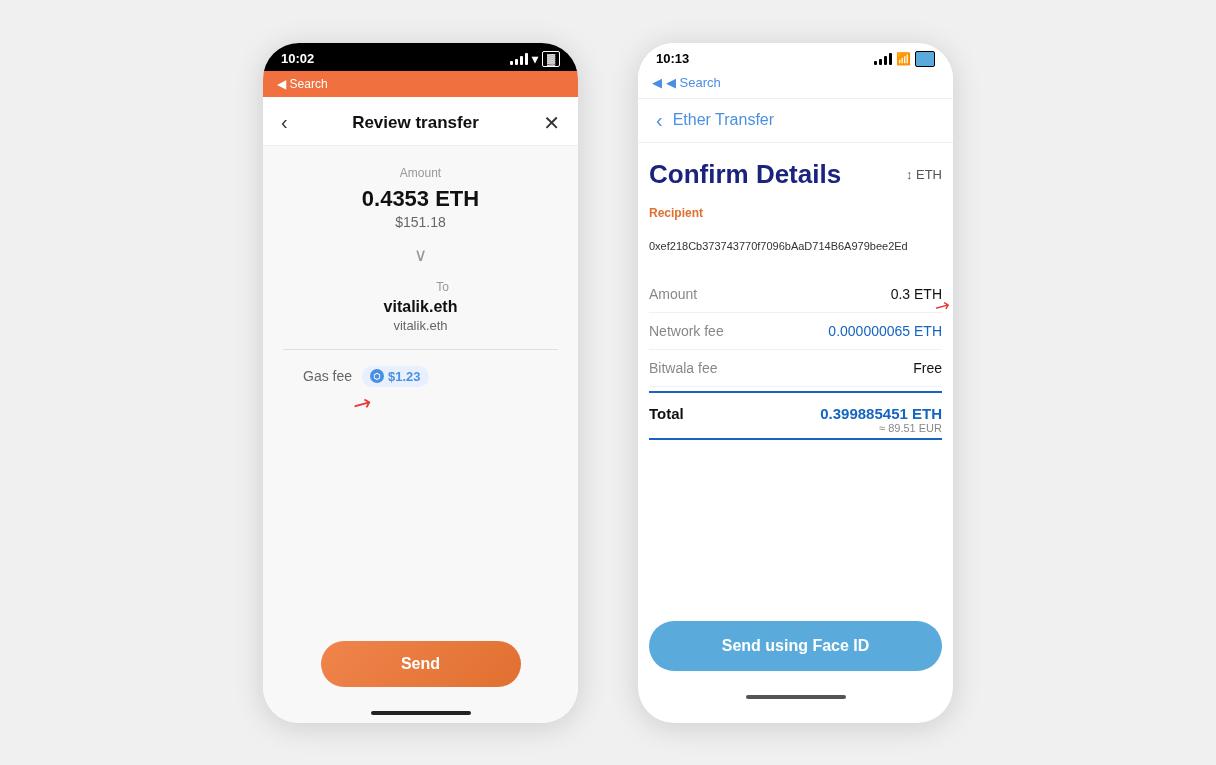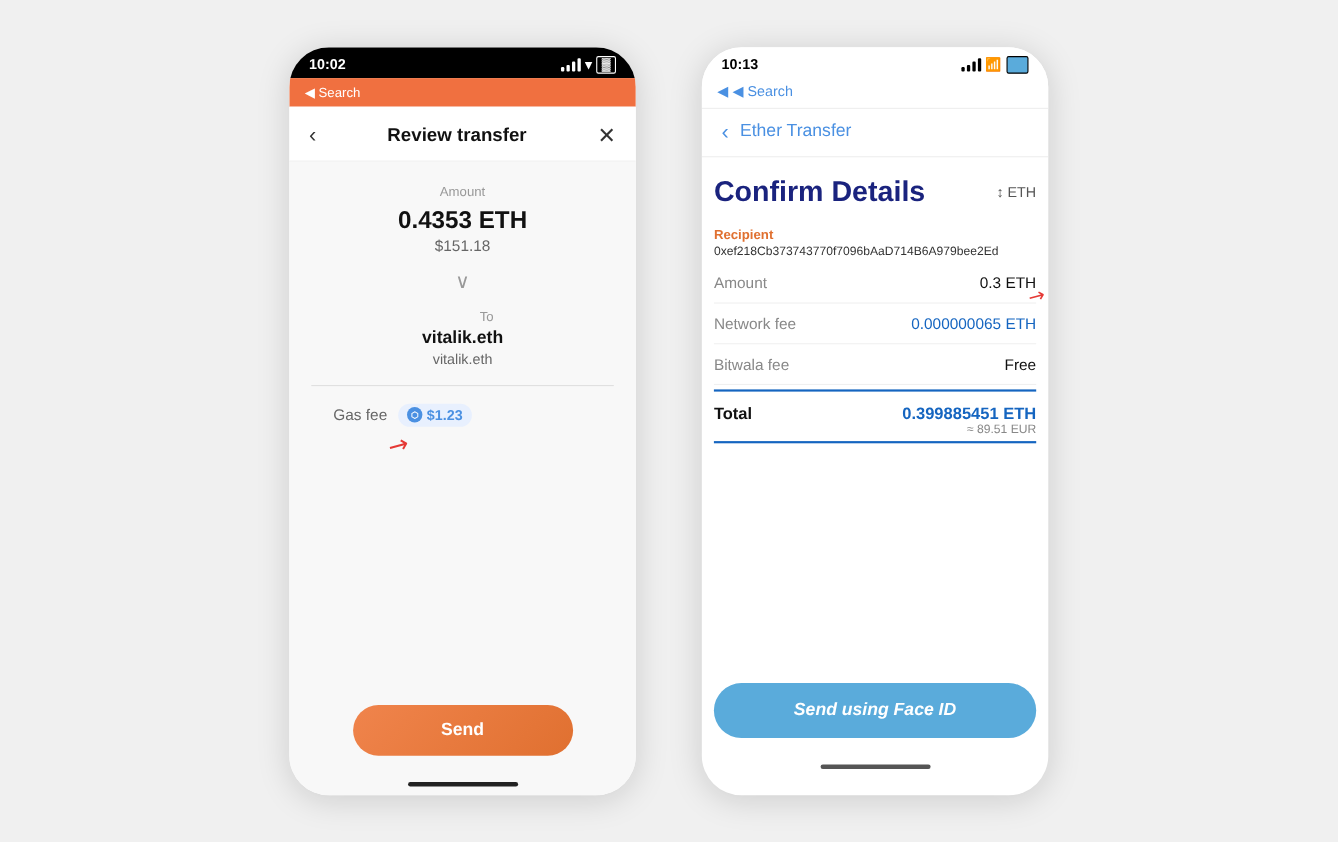--- a/index.html
+++ b/index.html
@@ -236,27 +236,27 @@
       align-items: center;
       gap: 4px;
       color: #555;
       font-size: 13px;
     }
 
     .recipient-label {
       font-size: 12px;
       color: #e07030;
       font-weight: 600;
-      margin-bottom: 3px;
+      margin-bottom: 20px;
     }
     .recipient-address {
       font-size: 11px;
       color: #333;
       word-break: break-all;
-      margin-bottom: 4px;
+      margin-bottom: 24px;
     }
 
     .detail-row {
       display: flex;
       justify-content: space-between;
       align-items: center;
       padding: 10px 0;
       border-bottom: 1px solid #f0f0f0;
       position: relative;
     }
@@ -416,16 +416,16 @@
     </div>
 
     <div class="total-row" style="margin-top:4px; border-top: 2px solid #1565c0;">
       <span class="total-label">Total</span>
       <div class="total-right">
         <div class="total-value">0.399885451 ETH</div>
         <div class="total-eur">≈ 89.51 EUR</div>
       </div>
     </div>
 
-    <button class="face-id-btn" style="margin-top: auto; font-style: italic;">Send using Face ID</button>
+    <button class="face-id-btn" style="margin-top: auto;">Send using Face ID</button>
     <div class="home-indicator" style="background:#555;"></div>
   </div>
 </div>
 
 </body></html>

